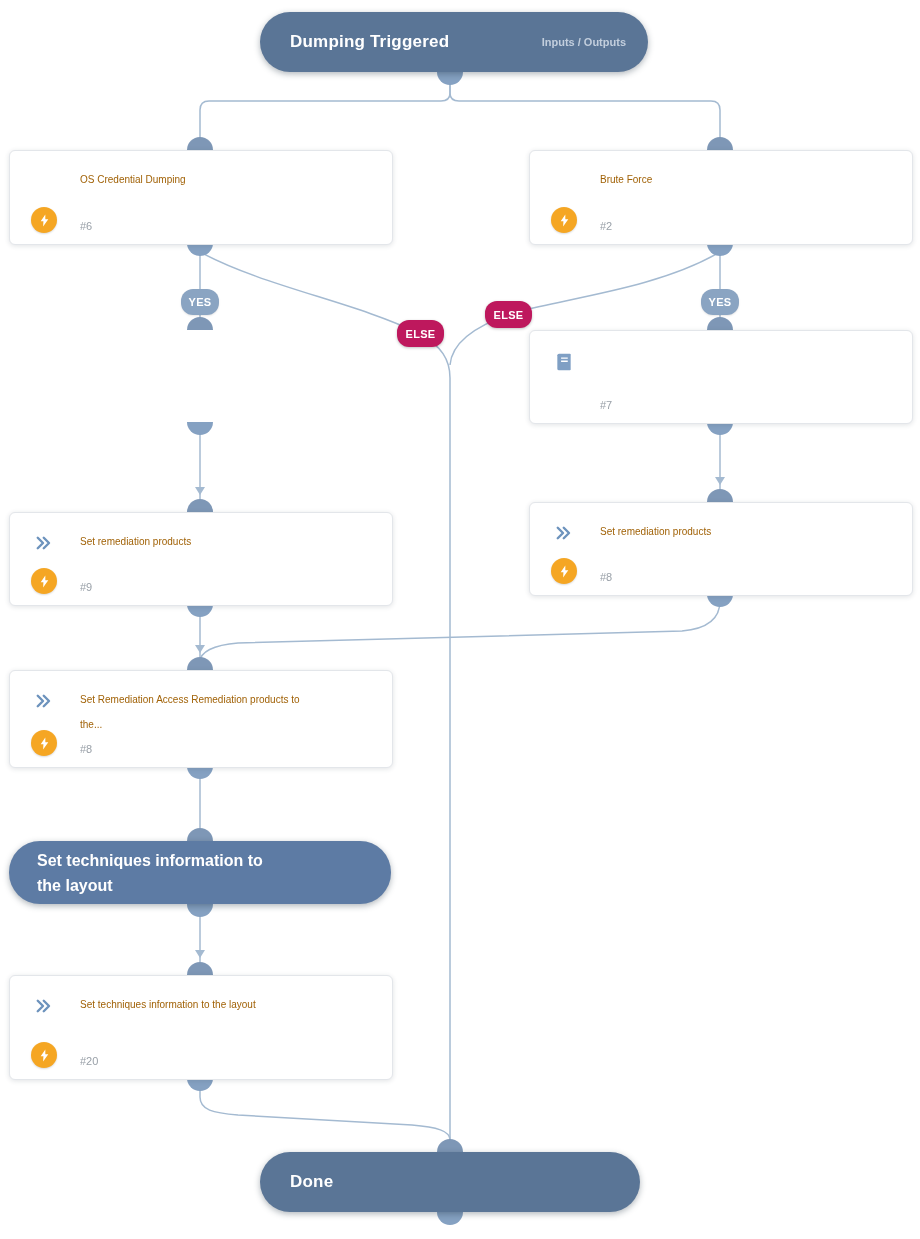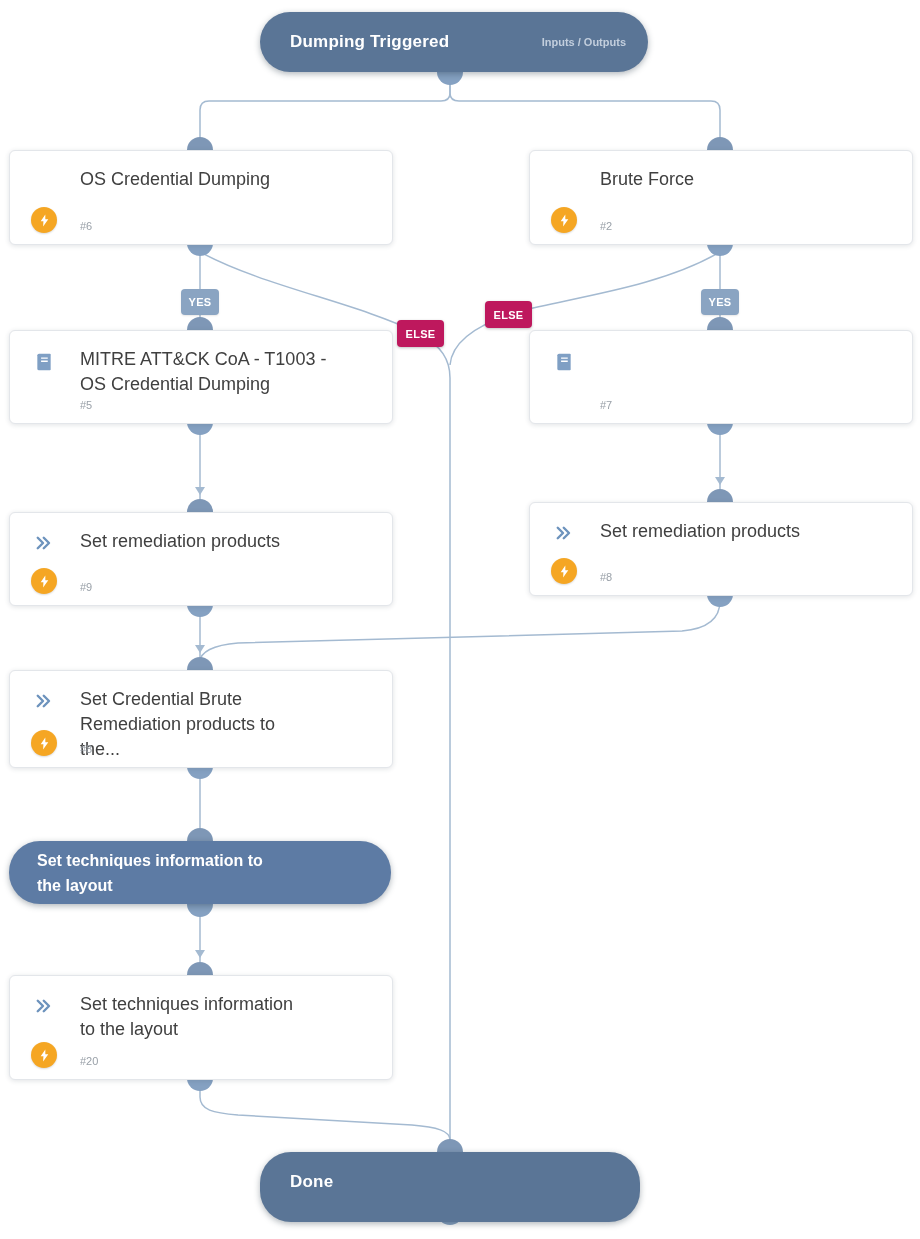--- a/index.html
+++ b/index.html
@@ -6,38 +6,38 @@
   .canvas{position:relative;width:920px;height:1239px;background:#ffffff;overflow:hidden;
           font-family:"Liberation Sans","DejaVu Sans",sans-serif;}
   .edges{position:absolute;left:0;top:0;z-index:1;pointer-events:none;}
   
   .bump{position:absolute;width:26px;height:13px;background:#85a1c2;z-index:2;}
   .bump.down{border-radius:0 0 13px 13px;}
   .bump.up{border-radius:13px 13px 0 0;background:#7e97b6;}
   
   .card{position:absolute;background:#fff;border:1px solid #e3e6ea;border-radius:6px;
         box-shadow:0 1px 5px rgba(40,55,70,.14);z-index:3;cursor:pointer;}
-  .card-title{position:absolute;left:70px;top:16px;font-size:18px;color:#404040;line-height:25px;}
+  .card-title{position:absolute;left:70px;top:16px;font-size:10px;color:#a16207;line-height:25px;}
   .card-id{position:absolute;left:70px;bottom:12px;font-size:11px;color:#99a0a8;}
   .icon-slot{position:absolute;left:24px;top:21px;width:20px;height:20px;}
   .diamond{width:14px;height:14px;background:#7f9fc4;border-radius:2px;transform:rotate(45deg);margin:3px;}
   .bolt{position:absolute;left:21px;bottom:11px;width:26px;height:26px;border-radius:50%;
         background:#f5a623;display:flex;align-items:center;justify-content:center;box-shadow:0 1px 2px rgba(0,0,0,.15);}
   
   .pill{position:absolute;background:#5a7596;border-radius:31px;color:#fff;display:flex;align-items:center;
         box-shadow:0 2px 6px rgba(30,45,60,.35);z-index:3;cursor:pointer;}
   .pill-title{font-size:17px;font-weight:600;letter-spacing:.2px;}
   .pill.start{justify-content:space-between;padding:0 22px 0 30px;width:336px;}
   .io-label{font-size:11px;font-weight:700;color:#c2cedd;cursor:pointer;}
   .pill.section{background:#5d7ba4;padding:0 30px 0 28px;}
   .section-title{font-size:16px;font-weight:600;line-height:25px;max-width:245px;}
-  .pill.done{padding:0 22px 10px 30px;}
+  .pill.done{padding:0 22px 0 30px;}
   
   .badge{position:absolute;z-index:4;color:#fff;font-size:11px;font-weight:700;display:flex;
-         align-items:center;justify-content:center;border-radius:4px;letter-spacing:.3px;}
+         align-items:center;justify-content:center;border-radius:12px;letter-spacing:.3px;}
   .badge.yes{width:38px;height:26px;background:#8aa4c2;box-shadow:0 1px 2px rgba(0,0,0,.1);}
   .badge.else{width:47px;height:27px;background:#be185d;box-shadow:0 1px 3px rgba(0,0,0,.25);}
   .w220{max-width:220px;} .w225{max-width:225px;} .w260{max-width:260px;}
 </style>
 </head>
 <body>
 
 <div class="canvas">
 
   <svg class="edges" width="920" height="1239">
@@ -111,38 +111,28 @@
         </svg>
     </span>
     <span class="card-id">#2</span>
   </div>
 
   <div class="badge yes" style="left:181px;top:289px">YES</div>
   <div class="badge yes" style="left:701px;top:289px">YES</div>
   <div class="badge else" style="left:397px;top:320px">ELSE</div>
   <div class="badge else" style="left:485px;top:301px">ELSE</div>
 
-  <div class="card" style="left:9px;top:330px;width:382px;height:92px">
+
+  <div class="card" style="left:529px;top:330px;width:382px;height:92px">
     <span class="icon-slot">
       <svg viewBox="0 0 24 24" width="20" height="20">
         <path fill="#7f9fc4" d="M6 2h13a1 1 0 0 1 1 1v18a1 1 0 0 1-1 1H6a2 2 0 0 1-2-2V4a2 2 0 0 1 2-2z"></path>
         <path fill="#fff" d="M8.5 6.5h8v1.7h-8zM8.5 10.2h8v1.7h-8z"></path>
       </svg>
     </span>
-    <div class="card-title w260">MITRE ATT&amp;CK CoA - T1003 - OS Credential Dumping</div>
-    <span class="card-id">#5</span>
-  </div>
-
-  <div class="card" style="left:529px;top:330px;width:382px;height:92px">
-    <span class="icon-slot">
-      <svg viewBox="0 0 24 24" width="20" height="20">
-        <path fill="#7f9fc4" d="M6 2h13a1 1 0 0 1 1 1v18a1 1 0 0 1-1 1H6a2 2 0 0 1-2-2V4a2 2 0 0 1 2-2z"></path>
-        <path fill="#fff" d="M8.5 6.5h8v1.7h-8zM8.5 10.2h8v1.7h-8z"></path>
-      </svg>
-    </span>
     <span class="card-id">#7</span>
   </div>
 
   <div class="card" style="left:9px;top:512px;width:382px;height:92px">
     <span class="icon-slot">
       <svg viewBox="0 0 24 24" width="18" height="18" fill="none" stroke="#6d93bd" stroke-width="3.2" stroke-linecap="round" stroke-linejoin="round">
         <path d="M5 5l7 7-7 7"></path>
           <path d="M13 5l7 7-7 7"></path>
       </svg>
     </span>
@@ -171,21 +161,21 @@
     <span class="card-id">#8</span>
   </div>
 
   <div class="card" style="left:9px;top:670px;width:382px;height:96px">
     <span class="icon-slot">
       <svg viewBox="0 0 24 24" width="18" height="18" fill="none" stroke="#6d93bd" stroke-width="3.2" stroke-linecap="round" stroke-linejoin="round">
         <path d="M5 5l7 7-7 7"></path>
           <path d="M13 5l7 7-7 7"></path>
       </svg>
     </span>
-    <div class="card-title w220">Set Credential Brute Remediation products to the...</div>
+    <div class="card-title w220">Set Remediation Access Remediation products to the...</div>
     <span class="bolt">
       <svg viewBox="0 0 24 24" width="13" height="13">
           <path d="M13.5 1 L5 13.5 h5 L9.5 23 L19 9.5 h-5.5 Z" fill="#fff"></path>
         </svg>
     </span>
     <span class="card-id">#8</span>
   </div>
 
   <div class="pill section" style="left:9px;top:841px;width:324px;height:63px">
     <span class="section-title">Set techniques information to the layout</span>

